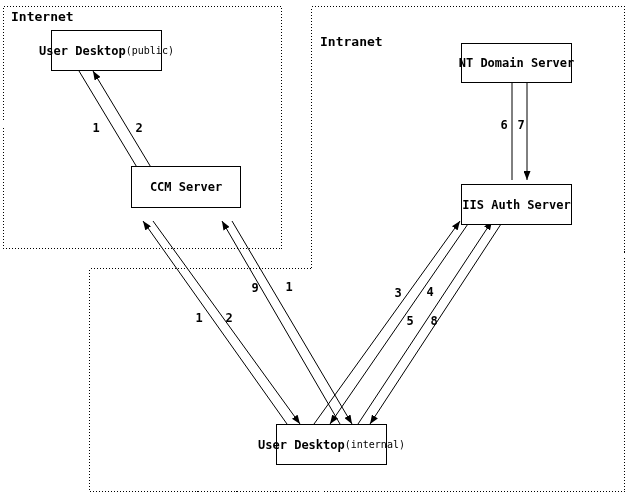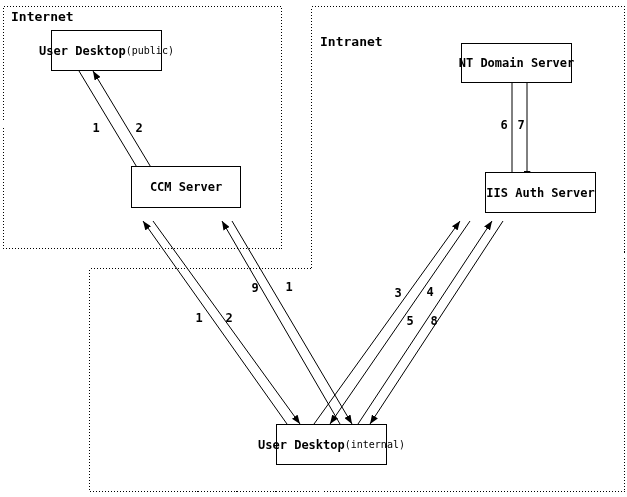--- a/index.html
+++ b/index.html
@@ -98,21 +98,21 @@
   </div>
 
   <div class="node" style="left:131px; top:166px; width:108px; height:40px;">
     <span class="t">CCM Server</span>
   </div>
 
   <div class="node" style="left:461px; top:31px; width:109px; height:38px;margin-top:12px;">
     <span class="t">NT Domain Server</span>
   </div>
 
-  <div class="node" style="left:461px; top:172px; width:109px; height:39px;margin-left:24px;">
+  <div class="node" style="left:461px; top:184px; width:109px; height:39px;">
     <span class="t">IIS Auth Server</span>
   </div>
 
   <div class="node" style="left:276px; top:424px; width:109px; height:39px;">
     <span class="t">User Desktop</span>
     <span class="s">(internal)</span>
   </div>
 
   <div class="elabel" style="left:96px;  top:128px;">1</div>
   <div class="elabel" style="left:139px; top:128px;">2</div>

